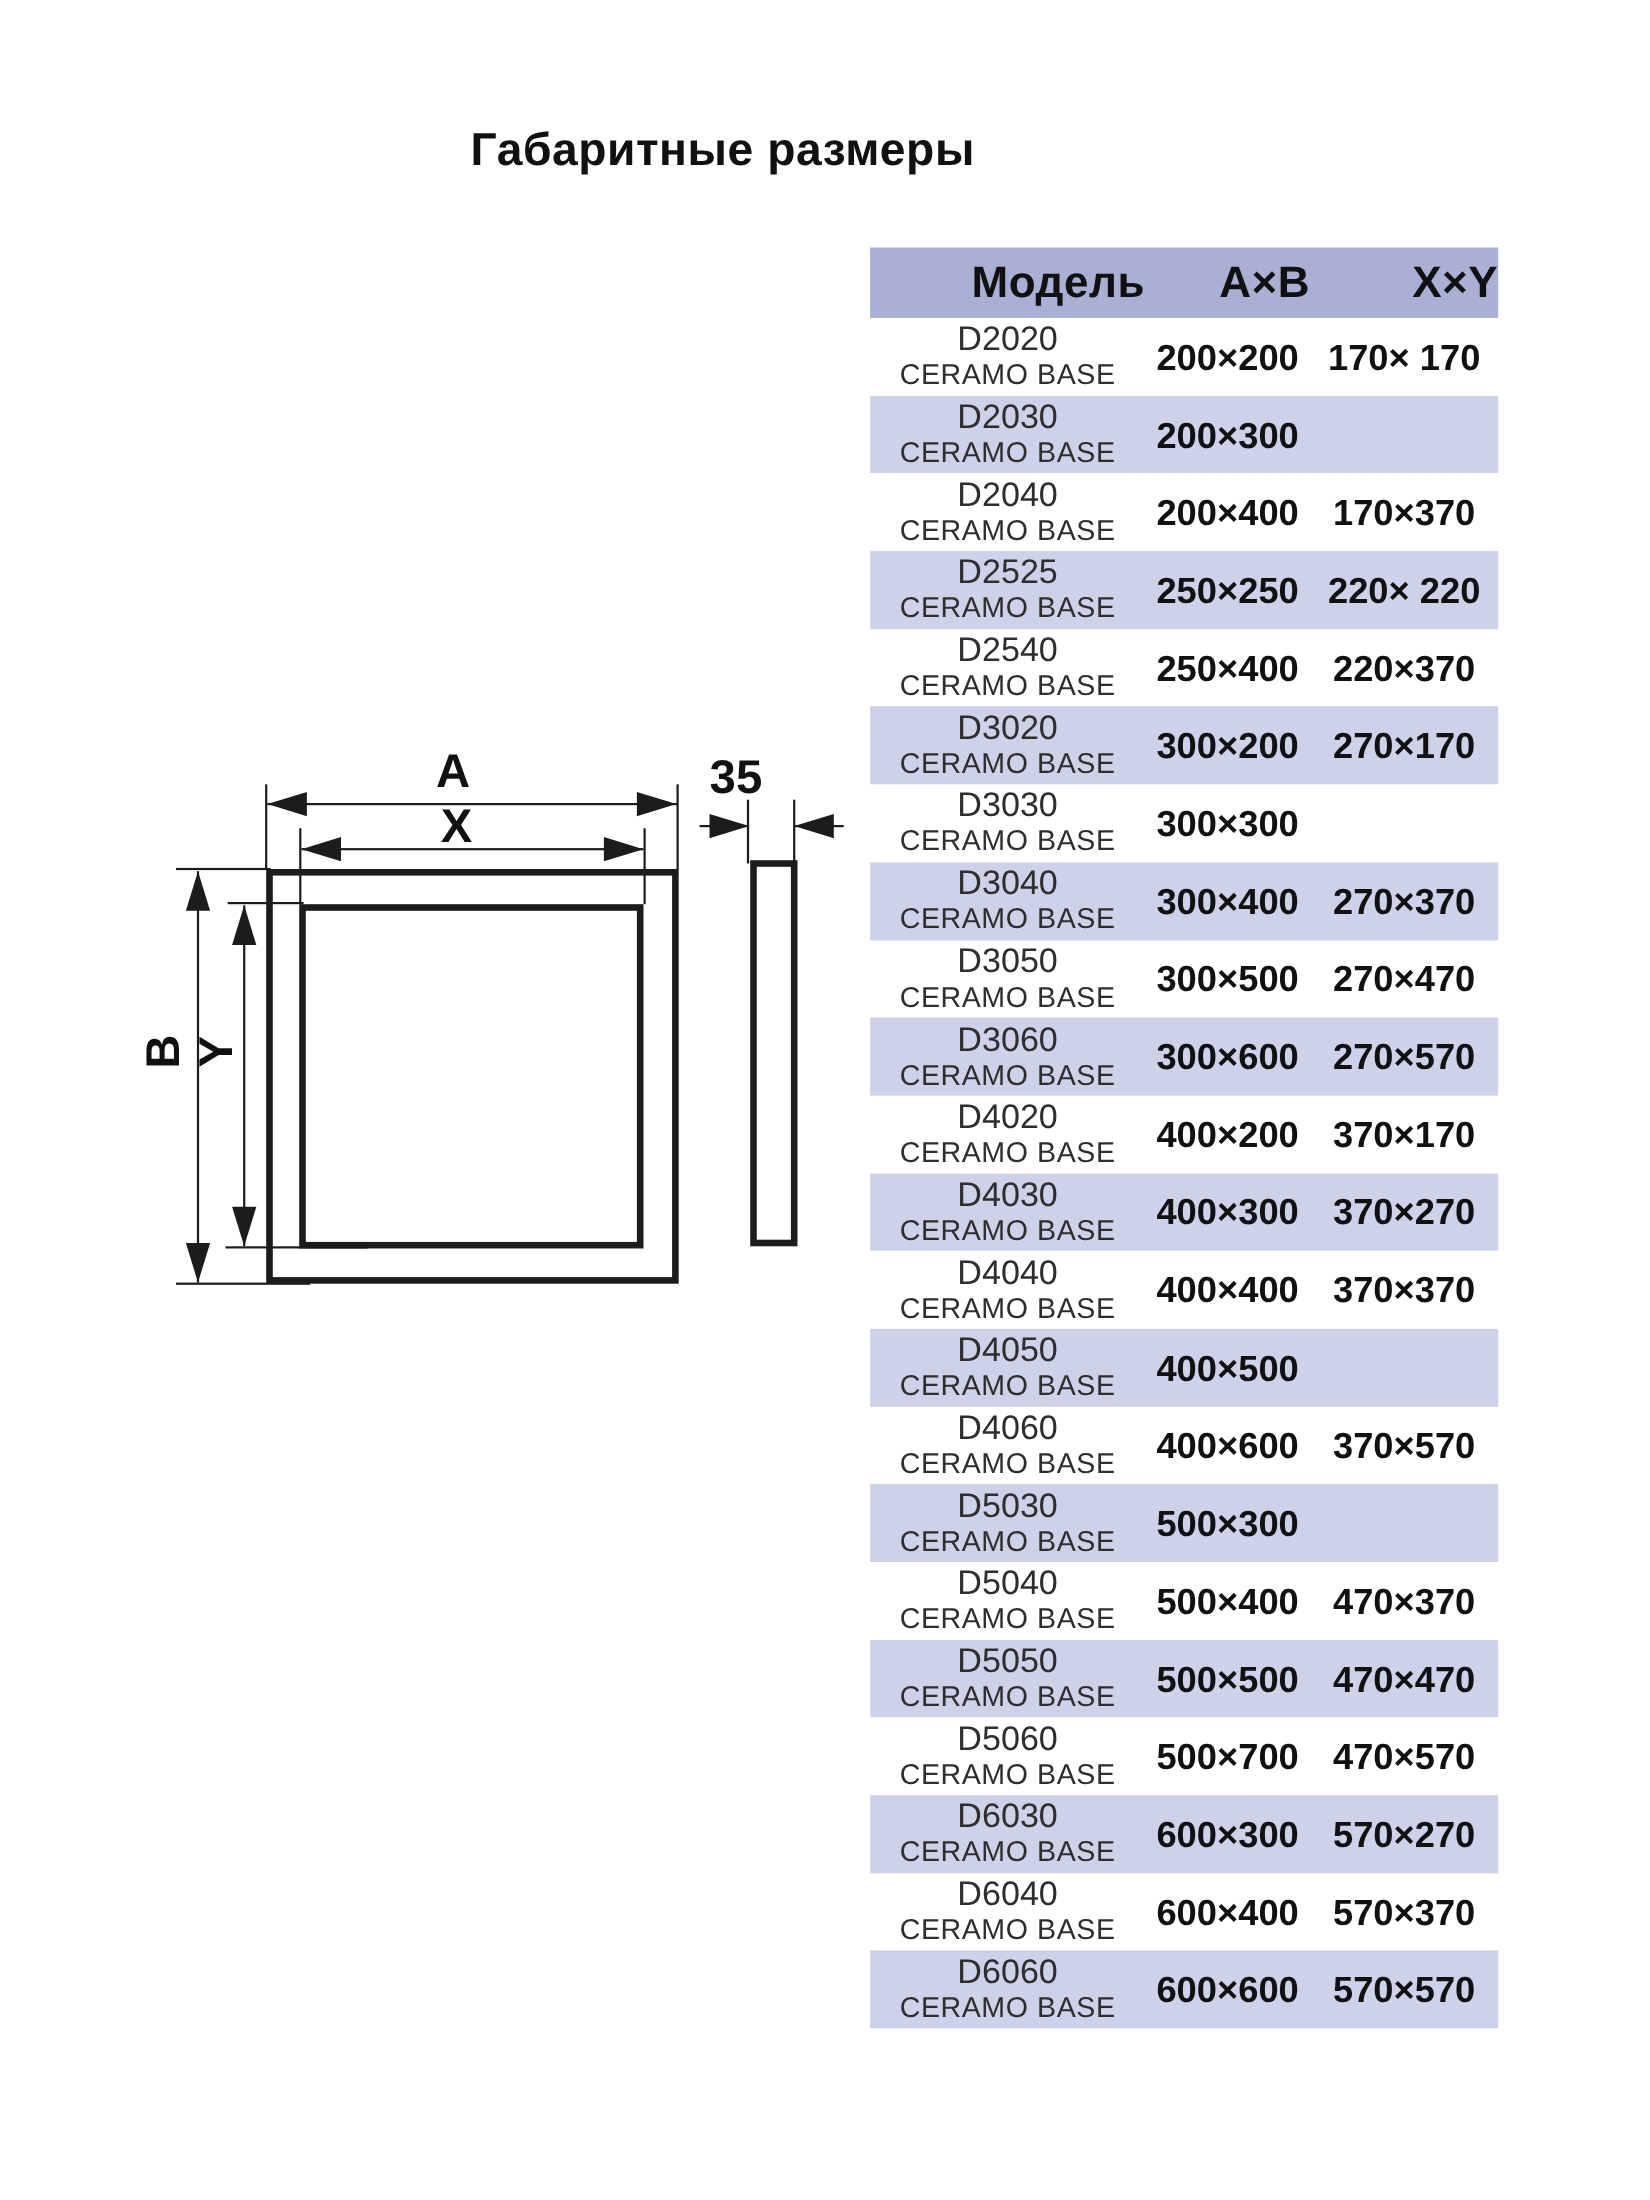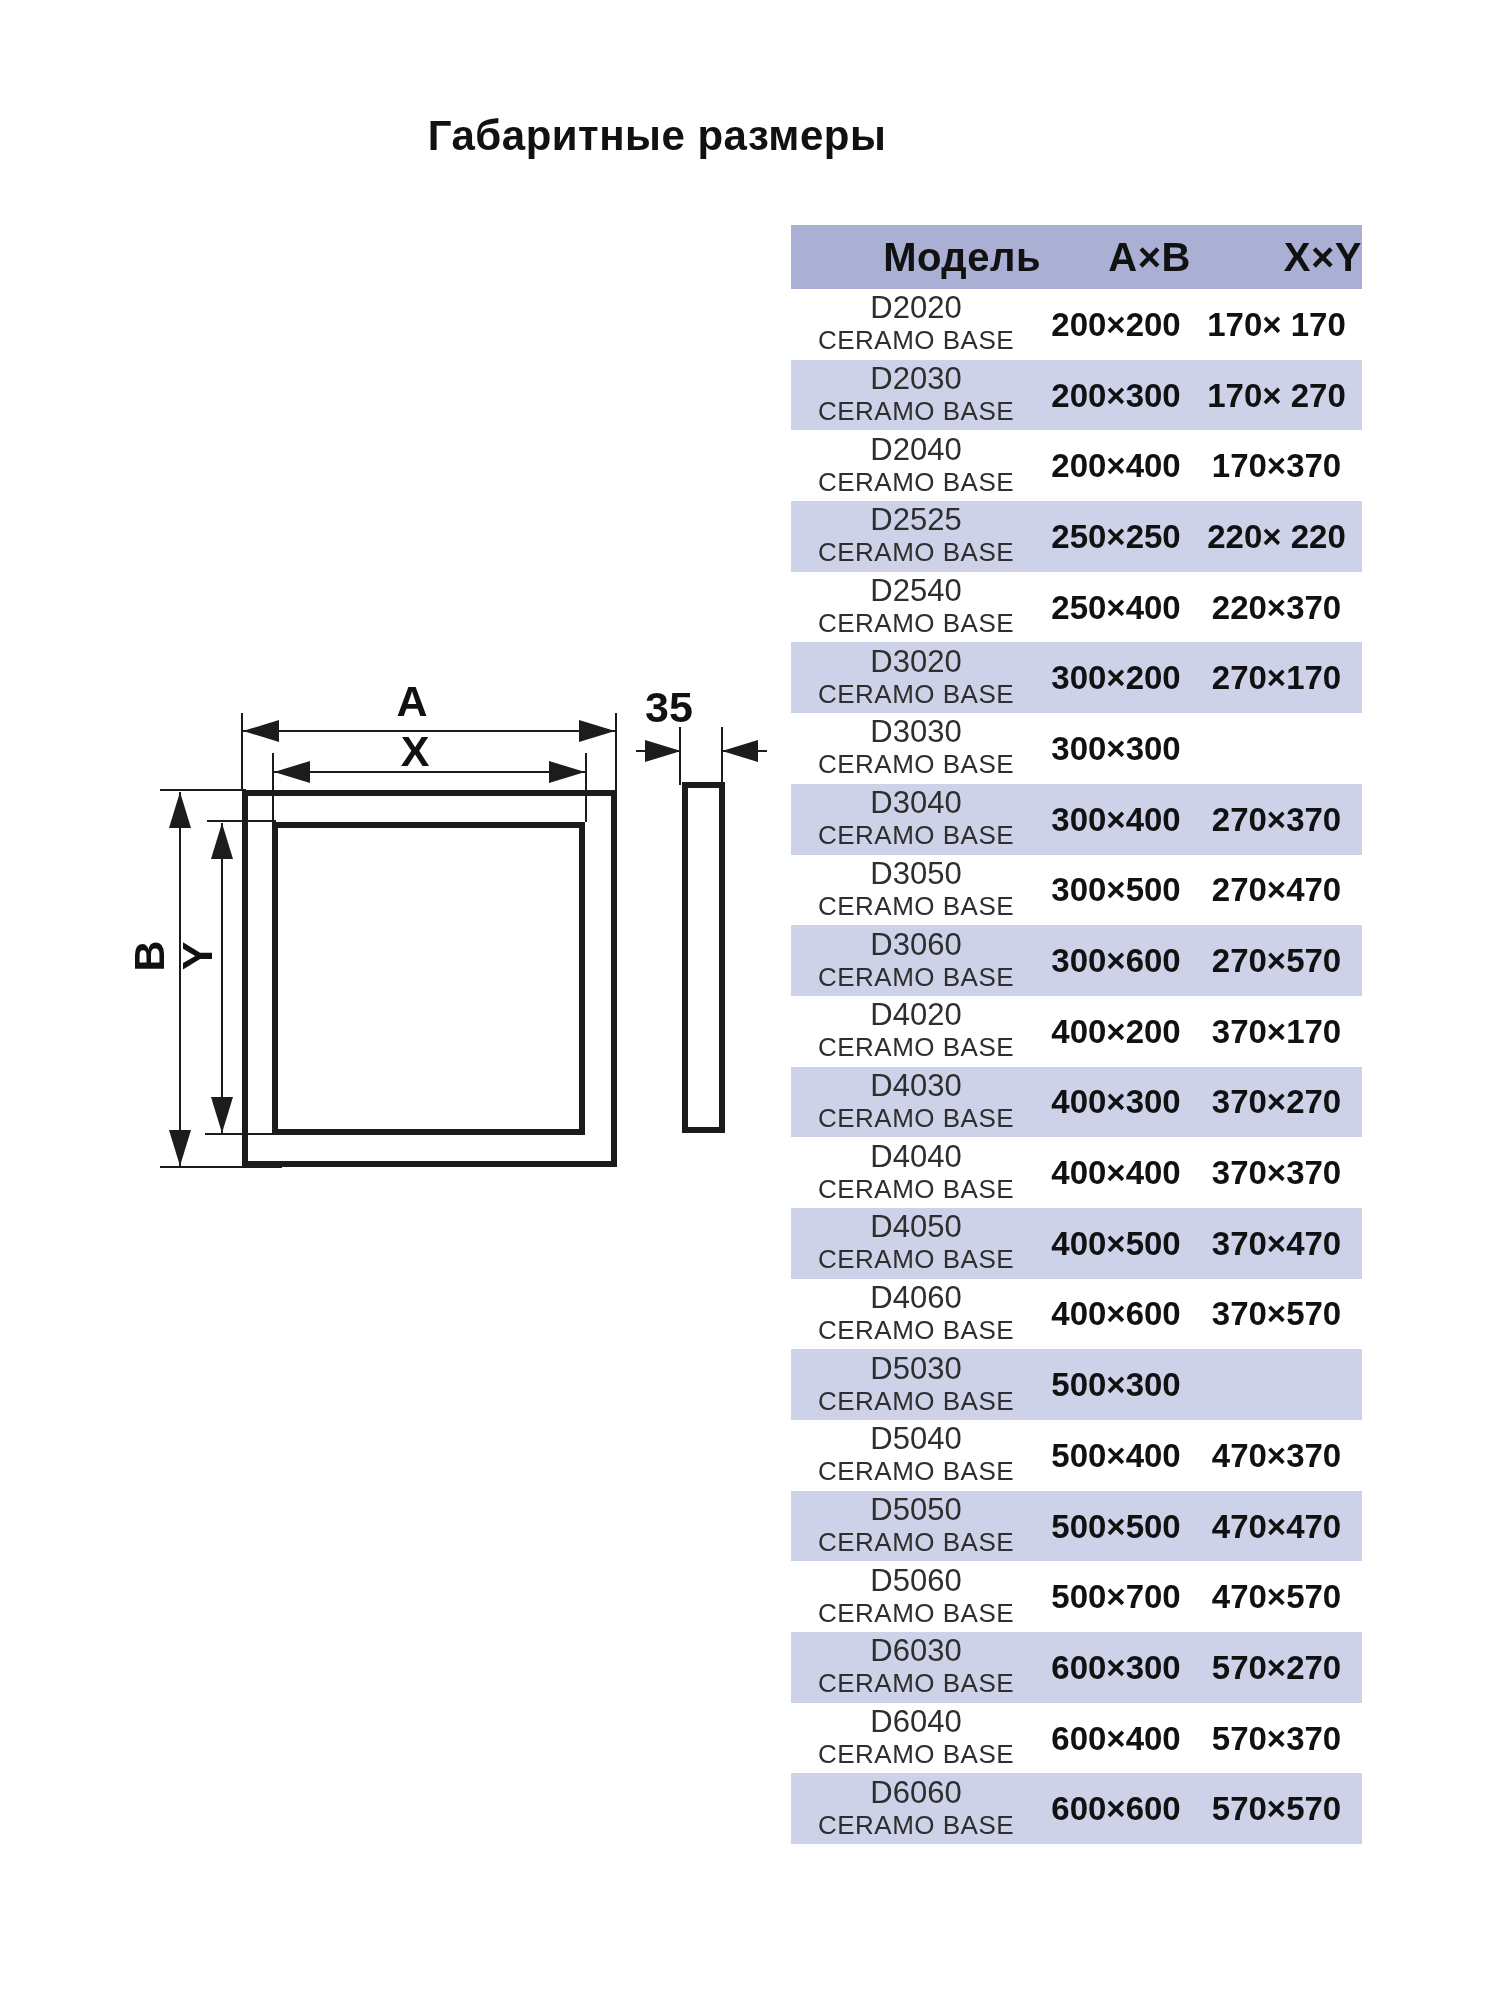--- a/index.html
+++ b/index.html
@@ -123,23 +123,20 @@
     </div>
 
     <div class="tr">
       <div class="td model-col">
         <div class="model-name">D2030</div>
         <div class="model-series">CERAMO BASE</div>
       </div>
       <div class="td axb-col">
         <div class="value">200×300</div>
       </div>
-      <div class="td xxy-col">
-        <div class="value">170× 270</div>
-      </div>
     </div>
 
     <div class="tr">
       <div class="td model-col">
         <div class="model-name">D2040</div>
         <div class="model-series">CERAMO BASE</div>
       </div>
       <div class="td axb-col">
         <div class="value">200×400</div>
       </div>
@@ -275,23 +272,20 @@
       </div>
     </div>
 
     <div class="tr">
       <div class="td model-col">
         <div class="model-name">D4050</div>
         <div class="model-series">CERAMO BASE</div>
       </div>
       <div class="td axb-col">
         <div class="value">400×500</div>
-      </div>
-      <div class="td xxy-col">
-        <div class="value">370×470</div>
       </div>
     </div>
 
     <div class="tr">
       <div class="td model-col">
         <div class="model-name">D4060</div>
         <div class="model-series">CERAMO BASE</div>
       </div>
       <div class="td axb-col">
         <div class="value">400×600</div>

